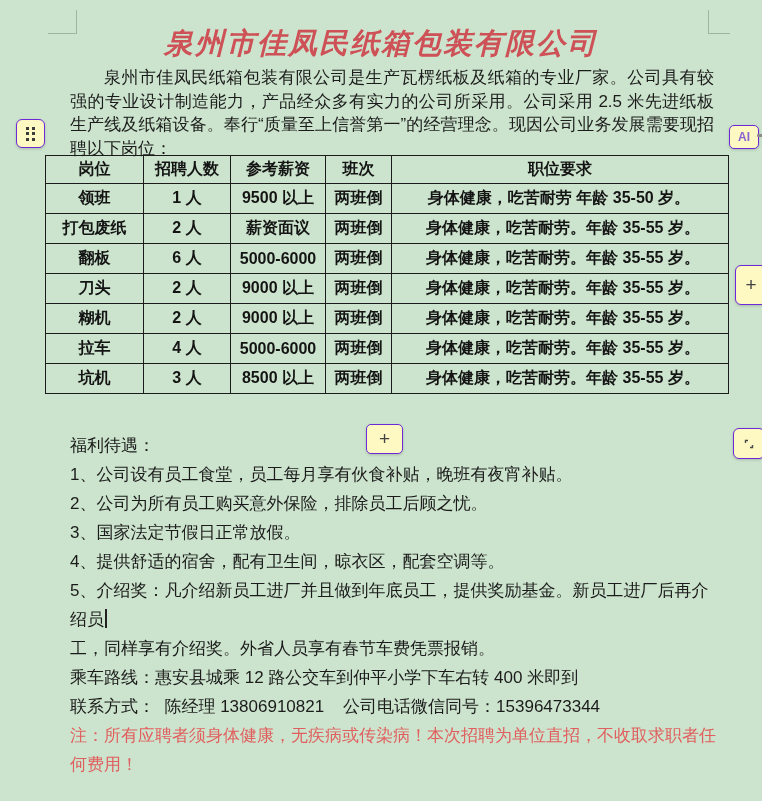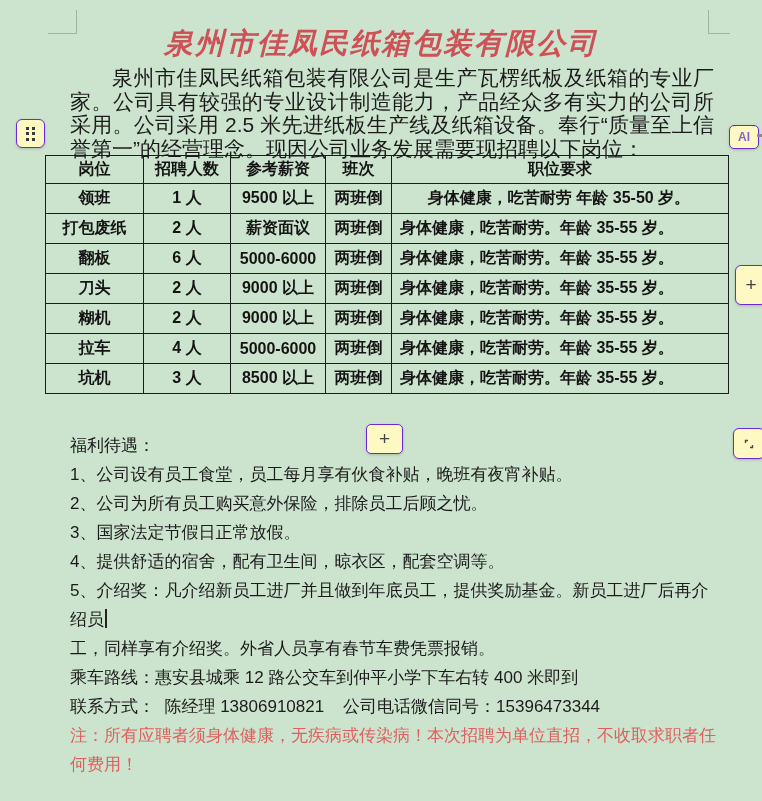--- a/index.html
+++ b/index.html
@@ -17,36 +17,36 @@
   .mark-tr{position:absolute;left:708px;top:10px;width:21px;height:23px;
     border-left:1px solid #9cb79d;border-bottom:1px solid #9cb79d;}
 
   .doc-title{
     position:absolute;top:24px;left:0;width:762px;text-align:center;
     font-family:"DejaVu Serif","Liberation Serif",serif;
     font-size:29px;font-weight:700;color:#cd5156;letter-spacing:2px;font-style:italic;
   }
   .intro{
     position:absolute;top:66px;left:70px;width:644px;
-    font-size:21px;line-height:23.5px;text-align:justify;text-indent:2em;
+    font-size:17px;line-height:23.5px;text-align:justify;text-indent:2em;
     color:#1b1b1b;
   }
 
   table.jobs{
     position:absolute;left:45px;top:155px;width:683px;
     border-collapse:collapse;table-layout:fixed;
     font-size:16px;font-weight:700;color:#141414;
   }
   table.jobs th,table.jobs td{
     border:1.6px solid #1c1c1c;text-align:center;vertical-align:middle;
     padding:0 2px;overflow:hidden;white-space:nowrap;
   }
   table.jobs tr{height:30px;margin-top:43px;}
   table.jobs tr.hdr{height:28px;}
-  table.jobs td.req{text-align:left;padding-left:8px;}
+  table.jobs td.req{text-align:center;padding-left:8px;}
   table.jobs td.req-center{text-align:center;padding-left:0;}
   table.jobs td.carrier-detail{text-align:left;padding-left:10px;}
 
   .lower{
     position:absolute;left:70px;top:431px;width:650px;
     font-size:17px;color:#1b1b1b;
   }
   .text-line{line-height:29px;white-space:pre-wrap;}
   .note-line{line-height:29px;color:#e05f5e;white-space:normal;}
   .caret{display:inline-block;width:1.5px;height:19px;background:#222;

